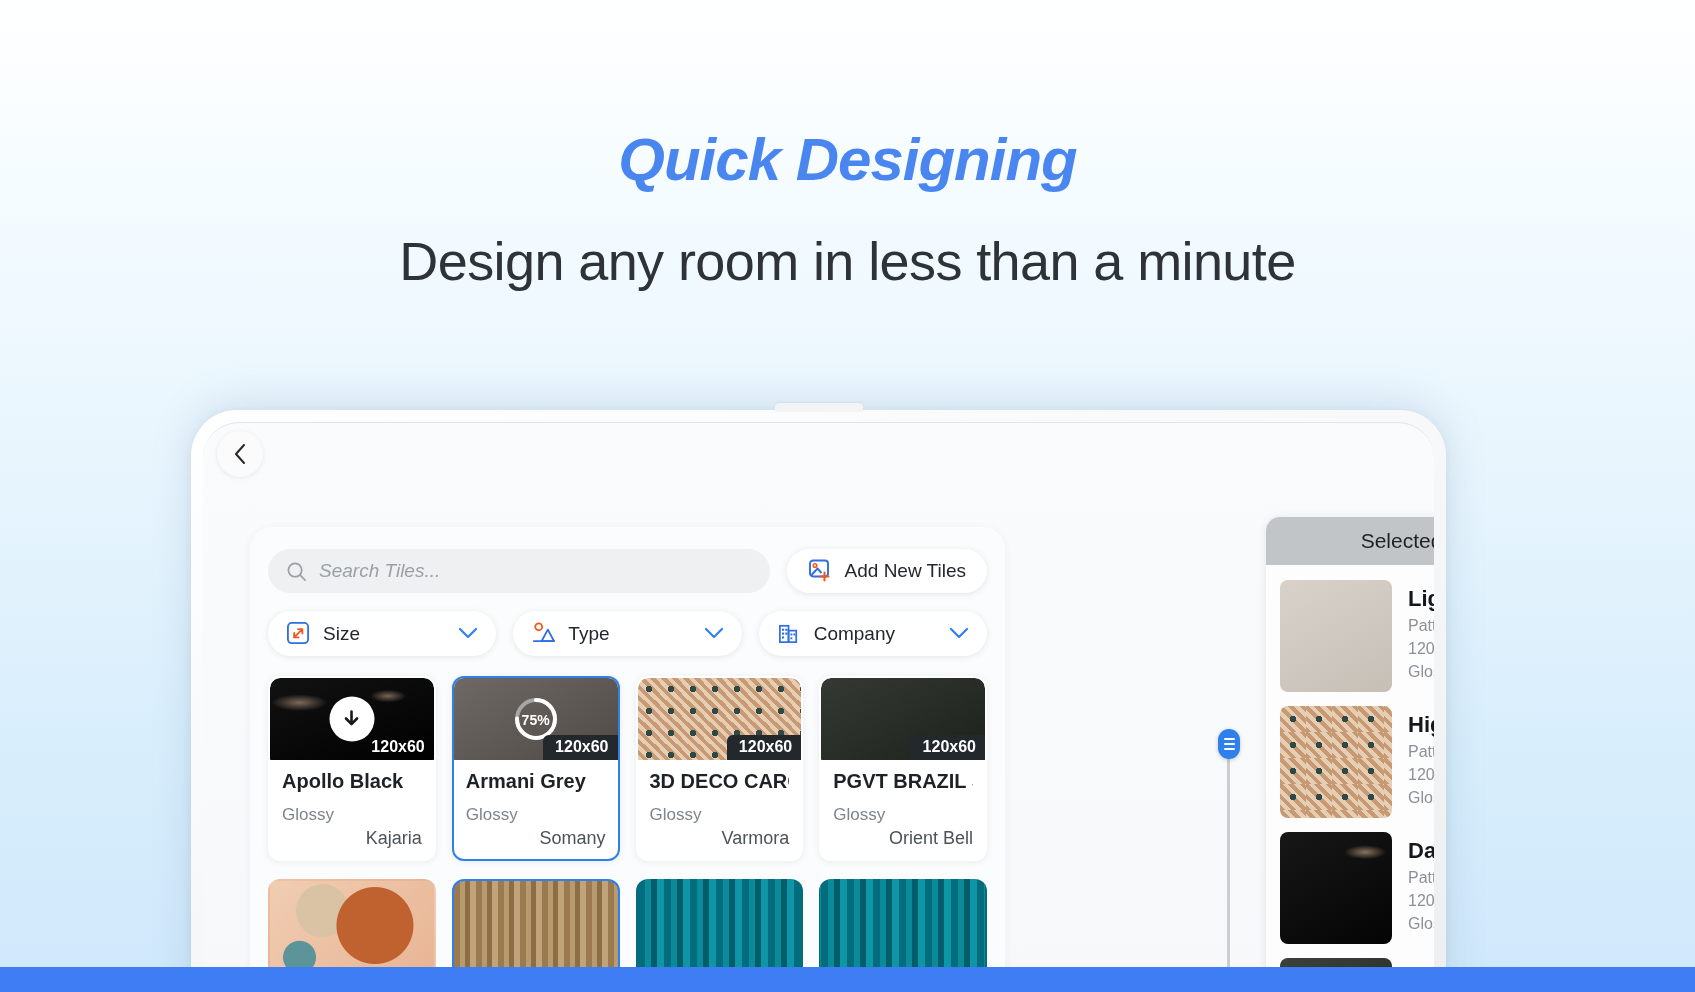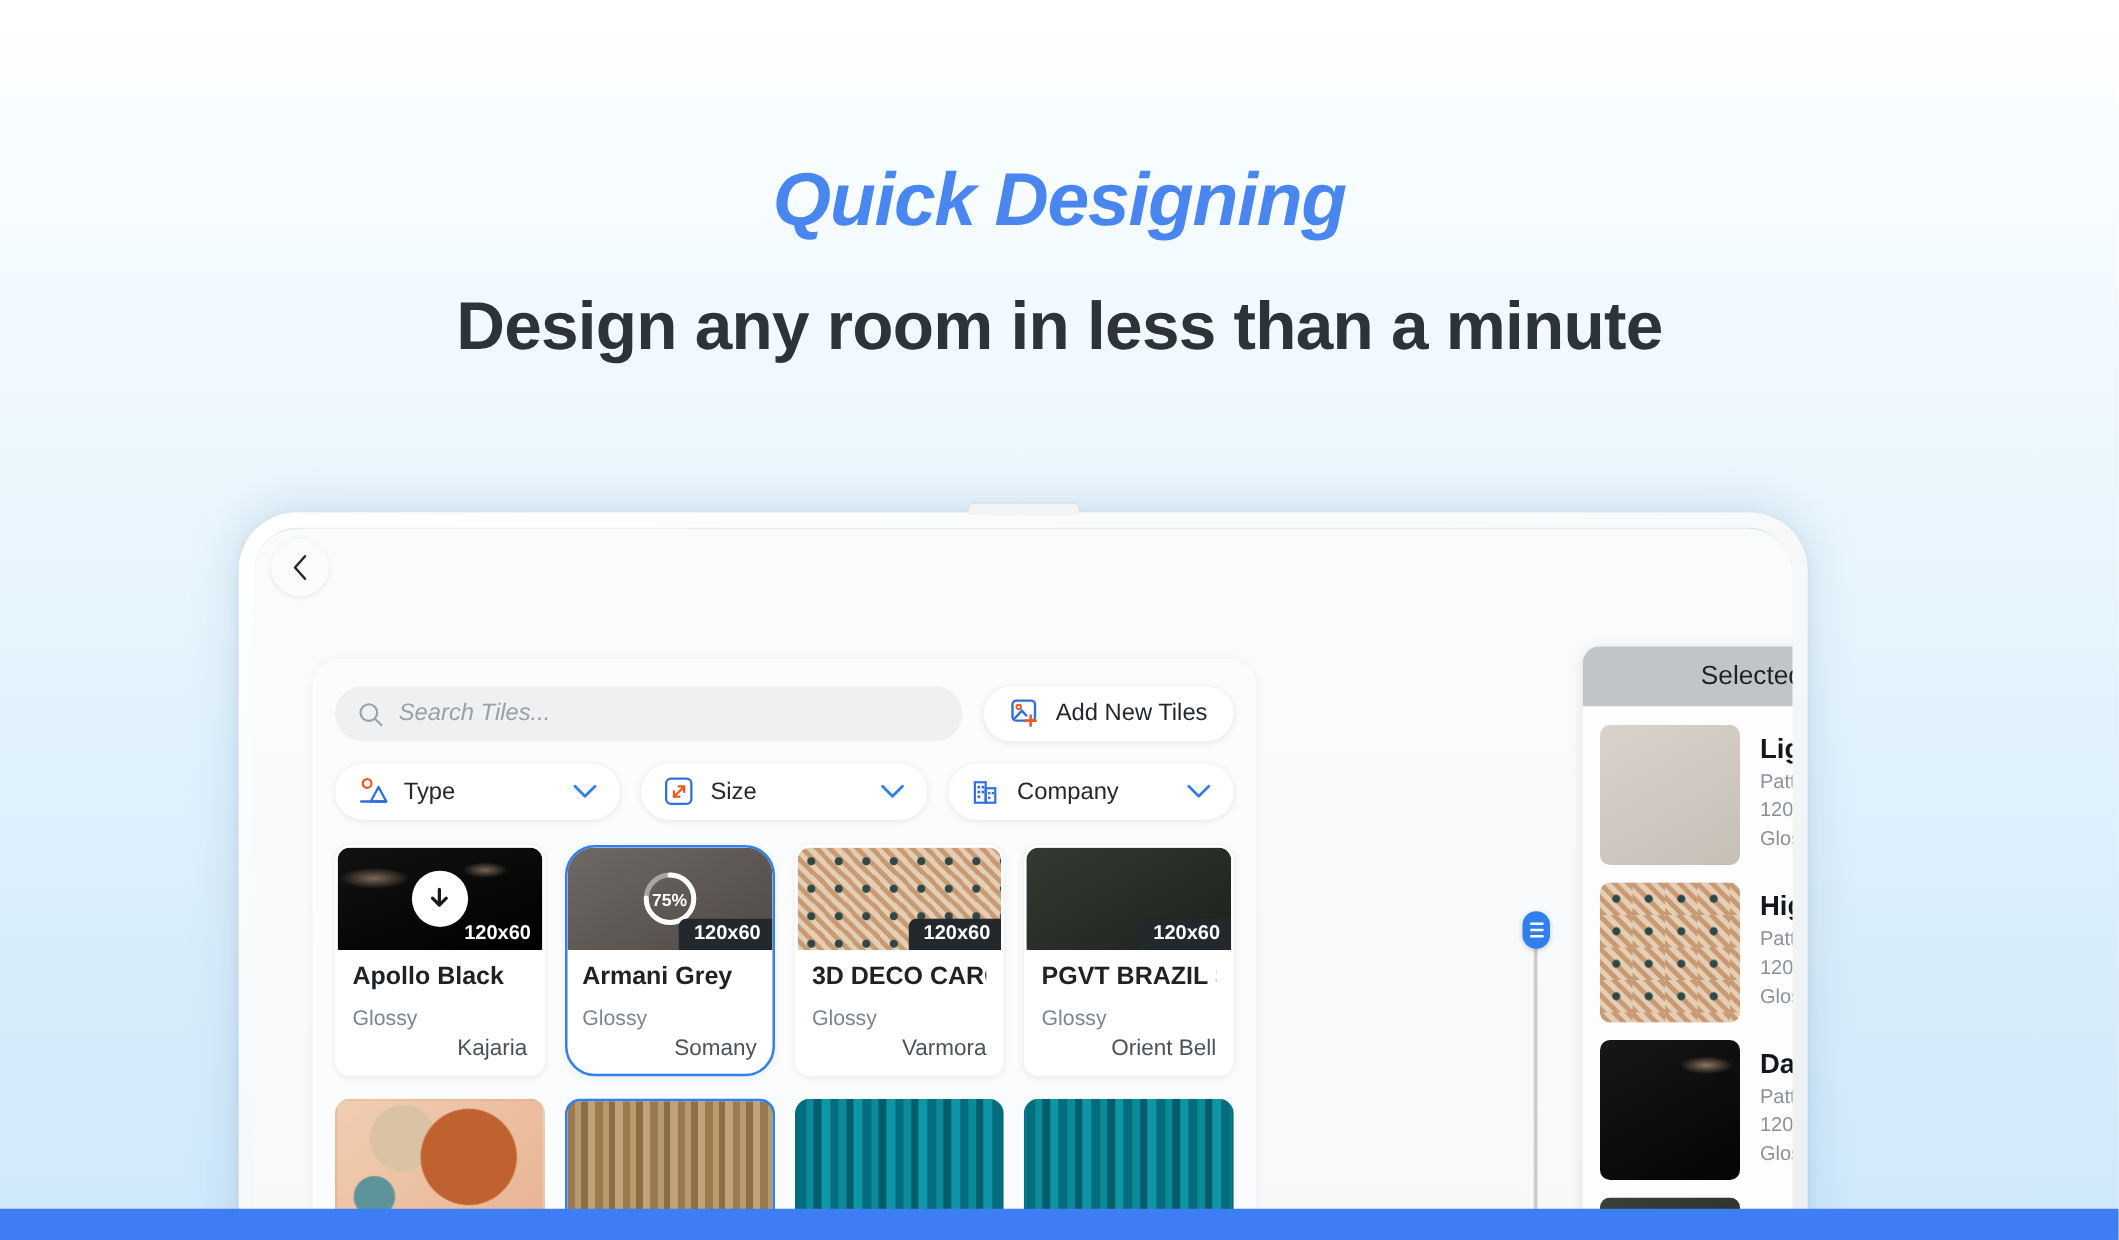--- a/index.html
+++ b/index.html
@@ -16,21 +16,21 @@
   .hero{ position:absolute; left:0; top:0; width:1695px; text-align:center; }
   .hero-title{
     margin-top:130px;
     font-size:60px; line-height:1;
     font-style:italic; font-weight:bold;
     color:#4a86f0; letter-spacing:-1px;
   }
   .hero-sub{
     margin-top:43px;
     font-size:54px; line-height:1.05;
-    font-weight:bold; color:#2d3338; letter-spacing:-0.6px;
+    font-weight:normal; color:#2d3338; letter-spacing:-0.6px;
   }
 
   
   .tablet{
     position:absolute; left:191px; top:410px;
     width:1255px; height:600px;
     background:linear-gradient(160deg,#ffffff 0%,#f7f9fa 40%,#eceef0 100%);
     border-radius:46px 46px 0 0;
     box-shadow:0 -6px 40px rgba(90,130,170,.20), 0 2px 10px rgba(0,0,0,.06);
     padding:12px 12px 0 12px;
@@ -105,21 +105,21 @@
   .filter .flabel{ margin-left:12px; font-size:19px; color:#23282d; flex:1; }
 
   
   .grid{ display:flex; gap:16px; margin-top:20px; }
   .tile-card{
     width:170px; background:#ffffff; border-radius:12px;
     box-shadow:0 1px 6px rgba(50,70,100,.10);
     padding-bottom:10px; overflow:hidden; cursor:pointer;
     border:2px solid transparent;
   }
-  .tile-card.selected{ border-color:#2f80ed;border-radius:24px; }
+  .tile-card.selected{ border-color:#2f80ed; }
   .tile-img{
     position:relative; height:82px; border-radius:10px 10px 0 0;
     overflow:hidden; background:#222;
   }
   .tile-card.selected .tile-img{ border-radius:8px 8px 0 0; }
   .size-badge{
     position:absolute; right:0; bottom:0;
     background:#23282d; color:#fff; font-size:16px;
     padding:3px 9px 4px 12px; border-radius:6px 0 0 0;
     font-weight:600;
@@ -301,37 +301,37 @@
               <path d="M16.5 14.5 L16.5 22.5 M12.5 18.5 L20.5 18.5" stroke="#ef5a24" stroke-width="2.1" stroke-linecap="round"></path>
             </svg>
             <span>Add New Tiles</span>
           </div>
         </div>
 
         <div class="filter-row">
 
           <div class="filter">
             <svg width="25" height="25" viewBox="0 0 26 26">
+              <rect x="2" y="2" width="21" height="21" rx="4" fill="none" stroke="#2f6fe0" stroke-width="1.9"></rect>
+              <path d="M8.5 17 L17 8.5 M17 8.5 L12.5 8.5 M17 8.5 L17 13" stroke="#ef5a24" stroke-width="1.9" stroke-linecap="round" stroke-linejoin="round"></path>
+              <path d="M8.5 17 L13 17 M8.5 17 L8.5 12.5" stroke="#ef5a24" stroke-width="1.9" stroke-linecap="round"></path>
+            </svg>
+            <span class="flabel">Size</span>
+            <svg width="20" height="13" viewBox="0 0 20 13">
+              <path d="M2 2 L10 10 L18 2" fill="none" stroke="#2f80ed" stroke-width="2.2" stroke-linecap="round" stroke-linejoin="round"></path>
+            </svg>
+          </div>
+
+          <div class="filter">
+            <svg width="25" height="25" viewBox="0 0 26 26">
               <circle cx="8" cy="6" r="3.6" fill="none" stroke="#ef5a24" stroke-width="1.9"></circle>
               <path d="M11 21 L17.5 9 L24 21 Z" fill="none" stroke="#2f6fe0" stroke-width="1.9" stroke-linejoin="round"></path>
               <path d="M3 21 L23.5 21" stroke="#2f6fe0" stroke-width="1.9" stroke-linecap="round"></path>
             </svg>
             <span class="flabel">Type</span>
-            <svg width="20" height="13" viewBox="0 0 20 13">
-              <path d="M2 2 L10 10 L18 2" fill="none" stroke="#2f80ed" stroke-width="2.2" stroke-linecap="round" stroke-linejoin="round"></path>
-            </svg>
-          </div>
-
-          <div class="filter">
-            <svg width="25" height="25" viewBox="0 0 26 26">
-              <rect x="2" y="2" width="21" height="21" rx="4" fill="none" stroke="#2f6fe0" stroke-width="1.9"></rect>
-              <path d="M8.5 17 L17 8.5 M17 8.5 L12.5 8.5 M17 8.5 L17 13" stroke="#ef5a24" stroke-width="1.9" stroke-linecap="round" stroke-linejoin="round"></path>
-              <path d="M8.5 17 L13 17 M8.5 17 L8.5 12.5" stroke="#ef5a24" stroke-width="1.9" stroke-linecap="round"></path>
-            </svg>
-            <span class="flabel">Size</span>
             <svg width="20" height="13" viewBox="0 0 20 13">
               <path d="M2 2 L10 10 L18 2" fill="none" stroke="#2f80ed" stroke-width="2.2" stroke-linecap="round" stroke-linejoin="round"></path>
             </svg>
           </div>
 
           <div class="filter">
             <svg width="25" height="25" viewBox="0 0 26 26">
               <rect x="3" y="5" width="9" height="17" fill="none" stroke="#2f6fe0" stroke-width="1.8"></rect>
               <rect x="12" y="10" width="8" height="12" fill="none" stroke="#2f6fe0" stroke-width="1.8"></rect>
               <rect x="5.2" y="8" width="2.2" height="2.2" fill="#2f6fe0"></rect>

